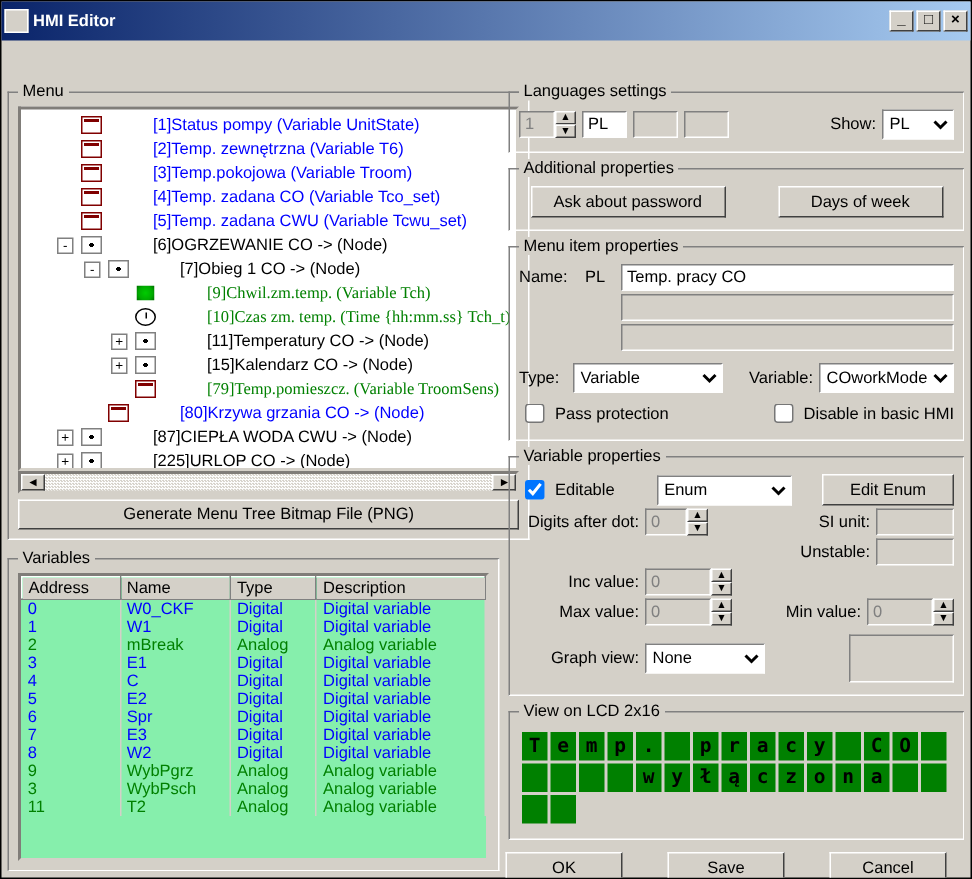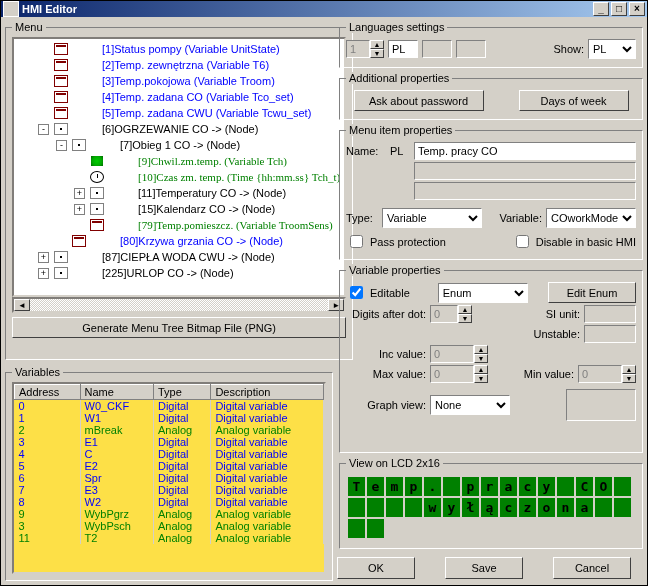--- a/index.html
+++ b/index.html
@@ -1,23 +1,23 @@
 <!DOCTYPE html>
 <html><head>
 <meta charset="utf-8">
 <style>
 * { box-sizing: border-box; font-family: "Tahoma", "MS Sans Serif", sans-serif; font-size: 11px; }
 body { margin: 0; background: #d4d0c8; width: 648px; height: 586px; overflow: hidden; }
 .window { width: 648px; height: 586px; border: 1px solid #000; display: flex; flex-direction: column; background: #d4d0c8; }
-.titlebar { height: 16px; background: linear-gradient(to right, #0a246a, #a6caf0); color: #fff; display: flex; align-items: center; padding: 0 2px; font-weight: bold; flex-shrink: 0; }
+.titlebar { height: 26px; background: linear-gradient(to right, #0a246a, #a6caf0); color: #fff; display: flex; align-items: center; padding: 0 2px; font-weight: bold; flex-shrink: 0; }
 .titlebar .ticon { width: 16px; height: 16px; background: #d4d0c8; margin-right: 3px; display:inline-block; border:1px solid #fff;}
 .titlebar .spacer { flex: 1; }
 .titlebar .wbtn { width: 16px; height: 14px; background: #d4d0c8; border: 1px solid #fff; border-right-color:#404040; border-bottom-color:#404040; margin-left: 2px; display:flex; align-items:center; justify-content:center; color:#000; font-weight:bold; font-size:10px; line-height:1;}
 .client { flex: 1; display: flex; padding: 2px; gap: 2px; overflow: hidden; }
-.col { display: flex; flex-direction: column; }
+.col { display: flex; flex-direction: column; margin-top: 24px; }
 .left { width: 332px; }
 .right { flex: 1; }
 fieldset { border: 1px solid #fff; border-top-color:#808080; border-left-color:#808080; margin: 2px; padding: 4px 6px 6px 6px; position: relative; }
 fieldset > legend { padding: 0 3px; background: #d4d0c8; }
 .tree-wrap { flex: 1; display:flex; flex-direction:column; overflow:hidden;}
 .tree { height: 260px; background: #fff; border: 2px inset #d4d0c8; overflow: auto; padding: 2px 0; }
 .tree-row { white-space: nowrap; padding: 0 4px; height: 16px; display: flex; align-items: center; gap: 2px; }
 .tree-row .indent { display:inline-block; }
 .tree-row .exp { width: 11px; height: 11px; border: 1px solid #808080; background: #fff; display:inline-flex; align-items:center; justify-content:center; font-size:9px; line-height:1; margin-right:3px; flex-shrink:0;}
 .tree-row .noexp { width:11px; margin-right:3px; display:inline-block; flex-shrink:0;}
@@ -30,21 +30,21 @@
 .ico.clock { border:1px solid #000; border-radius:50%; background:#fff; position:relative;}
 .ico.clock::after{content:""; position:absolute; left:50%; top:20%; width:1px; height:40%; background:#000;}
 .tree-row .lbl { color: #00f; padding-left: 32px; }
 .tree-row .lbl.green { color: #008000; font-family: Liberation Serif, serif; }
 .tree-row .lbl.black { color: #000; }
 .tree-row.sel { background: #0a246a; color: #fff; }
 .tree-row.sel .lbl { color: #fff; }
 .btn { background: #d4d0c8; border: 1px solid #fff; border-right-color:#404040; border-bottom-color:#404040; padding: 2px 10px; cursor: default; height: 21px; display:inline-flex; align-items:center; justify-content:center;}
 .btn.wide { width: 100%; margin-top: 4px; height: 21px; }
 .varfield { margin-top: 4px; }
-.vartbl { height: 192px; background: #fde047; border: 2px inset #d4d0c8; overflow: auto; }
+.vartbl { height: 192px; background: #86efac; border: 2px inset #d4d0c8; overflow: auto; }
 .vartbl table { border-collapse: collapse; width: 100%; }
 .vartbl th { background: #d4d0c8; border: 1px solid #fff; border-right-color:#808080; border-bottom-color:#808080; text-align: left; padding: 1px 4px; font-weight: normal; position: sticky; top: 0; }
 .vartbl td { padding: 0 4px; color: #00f; border-right:1px solid #d4d0c8;}
 .vartbl td.green { color: #008000; }
 .row2 { display:flex; align-items:center; gap:4px; margin:2px 0;}
 .inp { background:#fff; border:1px solid #808080; border-right-color:#fff; border-bottom-color:#fff; height:18px; padding:0 3px; }
 .inp[readonly], .inp.ro { background:#d4d0c8; color:#808080;}
 .sel { background:#fff; border:1px solid #808080; border-right-color:#fff; border-bottom-color:#fff; height:20px;}
 .chk { display:inline-flex; align-items:center; gap:4px;}
 .chk input { width:13px; height:13px; }

